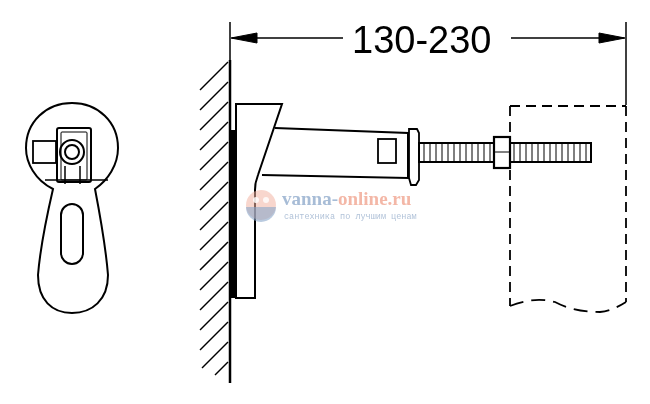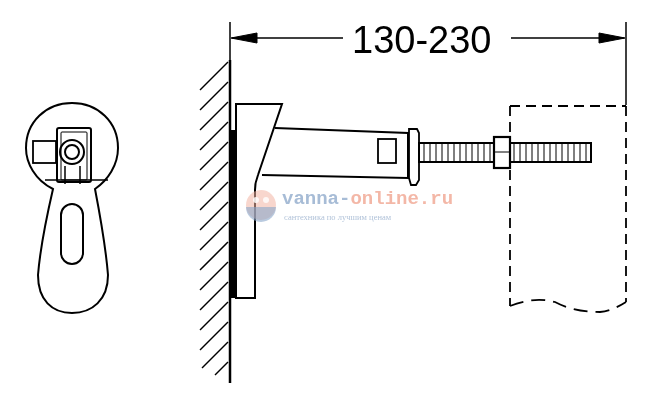--- a/index.html
+++ b/index.html
@@ -1,22 +1,22 @@
 <!DOCTYPE html>
 <html><head>
 <meta charset="utf-8">
 <style>
   html, body { margin:0; padding:0; background:#ffffff; }
   body { width:650px; height:404px; position:relative; overflow:hidden; font-family:"Liberation Sans", sans-serif; }
   svg { position:absolute; left:0; top:0; }
   .dim-label { position:absolute; left:352px; top:18px; font-size:38px; color:#000; font-family:"Liberation Sans", sans-serif; letter-spacing:0px; line-height:44px;text-align:right; }
   .wm { position:absolute; left:244px; top:188px; }
-  .wm-main { position:absolute; left:38px; top:0px; font-size:19px; font-weight:bold; color:#8aa6c9; white-space:nowrap; font-family:Liberation Mono, monospace; opacity:0.75; }
+  .wm-main { position:absolute; left:38px; top:0px; font-size:19px; font-weight:bold; color:#8aa6c9; white-space:nowrap; font-family:Liberation Serif, serif; opacity:0.75; }
   .wm-main .accent { color:#f0a08a; }
-  .wm-sub { position:absolute; left:40px; top:24px; font-size:8.5px; color:#9db3cf; white-space:nowrap; font-family:Liberation Serif, serif; opacity:0.8; }
+  .wm-sub { position:absolute; left:40px; top:24px; font-size:8.5px; color:#9db3cf; white-space:nowrap; font-family:Liberation Mono, monospace; opacity:0.8; }
 </style>
 </head>
 <body>
 
 <svg width="650" height="404" viewBox="0 0 650 404" xmlns="http://www.w3.org/2000/svg">
 
   <g fill="none" stroke="#000" stroke-width="2">
     <path d="M53,189 C35,180 26,163 26,148 C26,122 46,103 72,103 C98,103 118,122 118,148 C118,165 108,180 95,189 C100,215 106,250 108,275 C108,300 92,313 72,313 C52,313 38,300 38,275 C40,250 47,215 53,189 Z"></path>
     <line x1="45" y1="180" x2="108" y2="180" stroke-width="1.5"></line>
     <rect x="57" y="128" width="34" height="54" rx="2"></rect>

